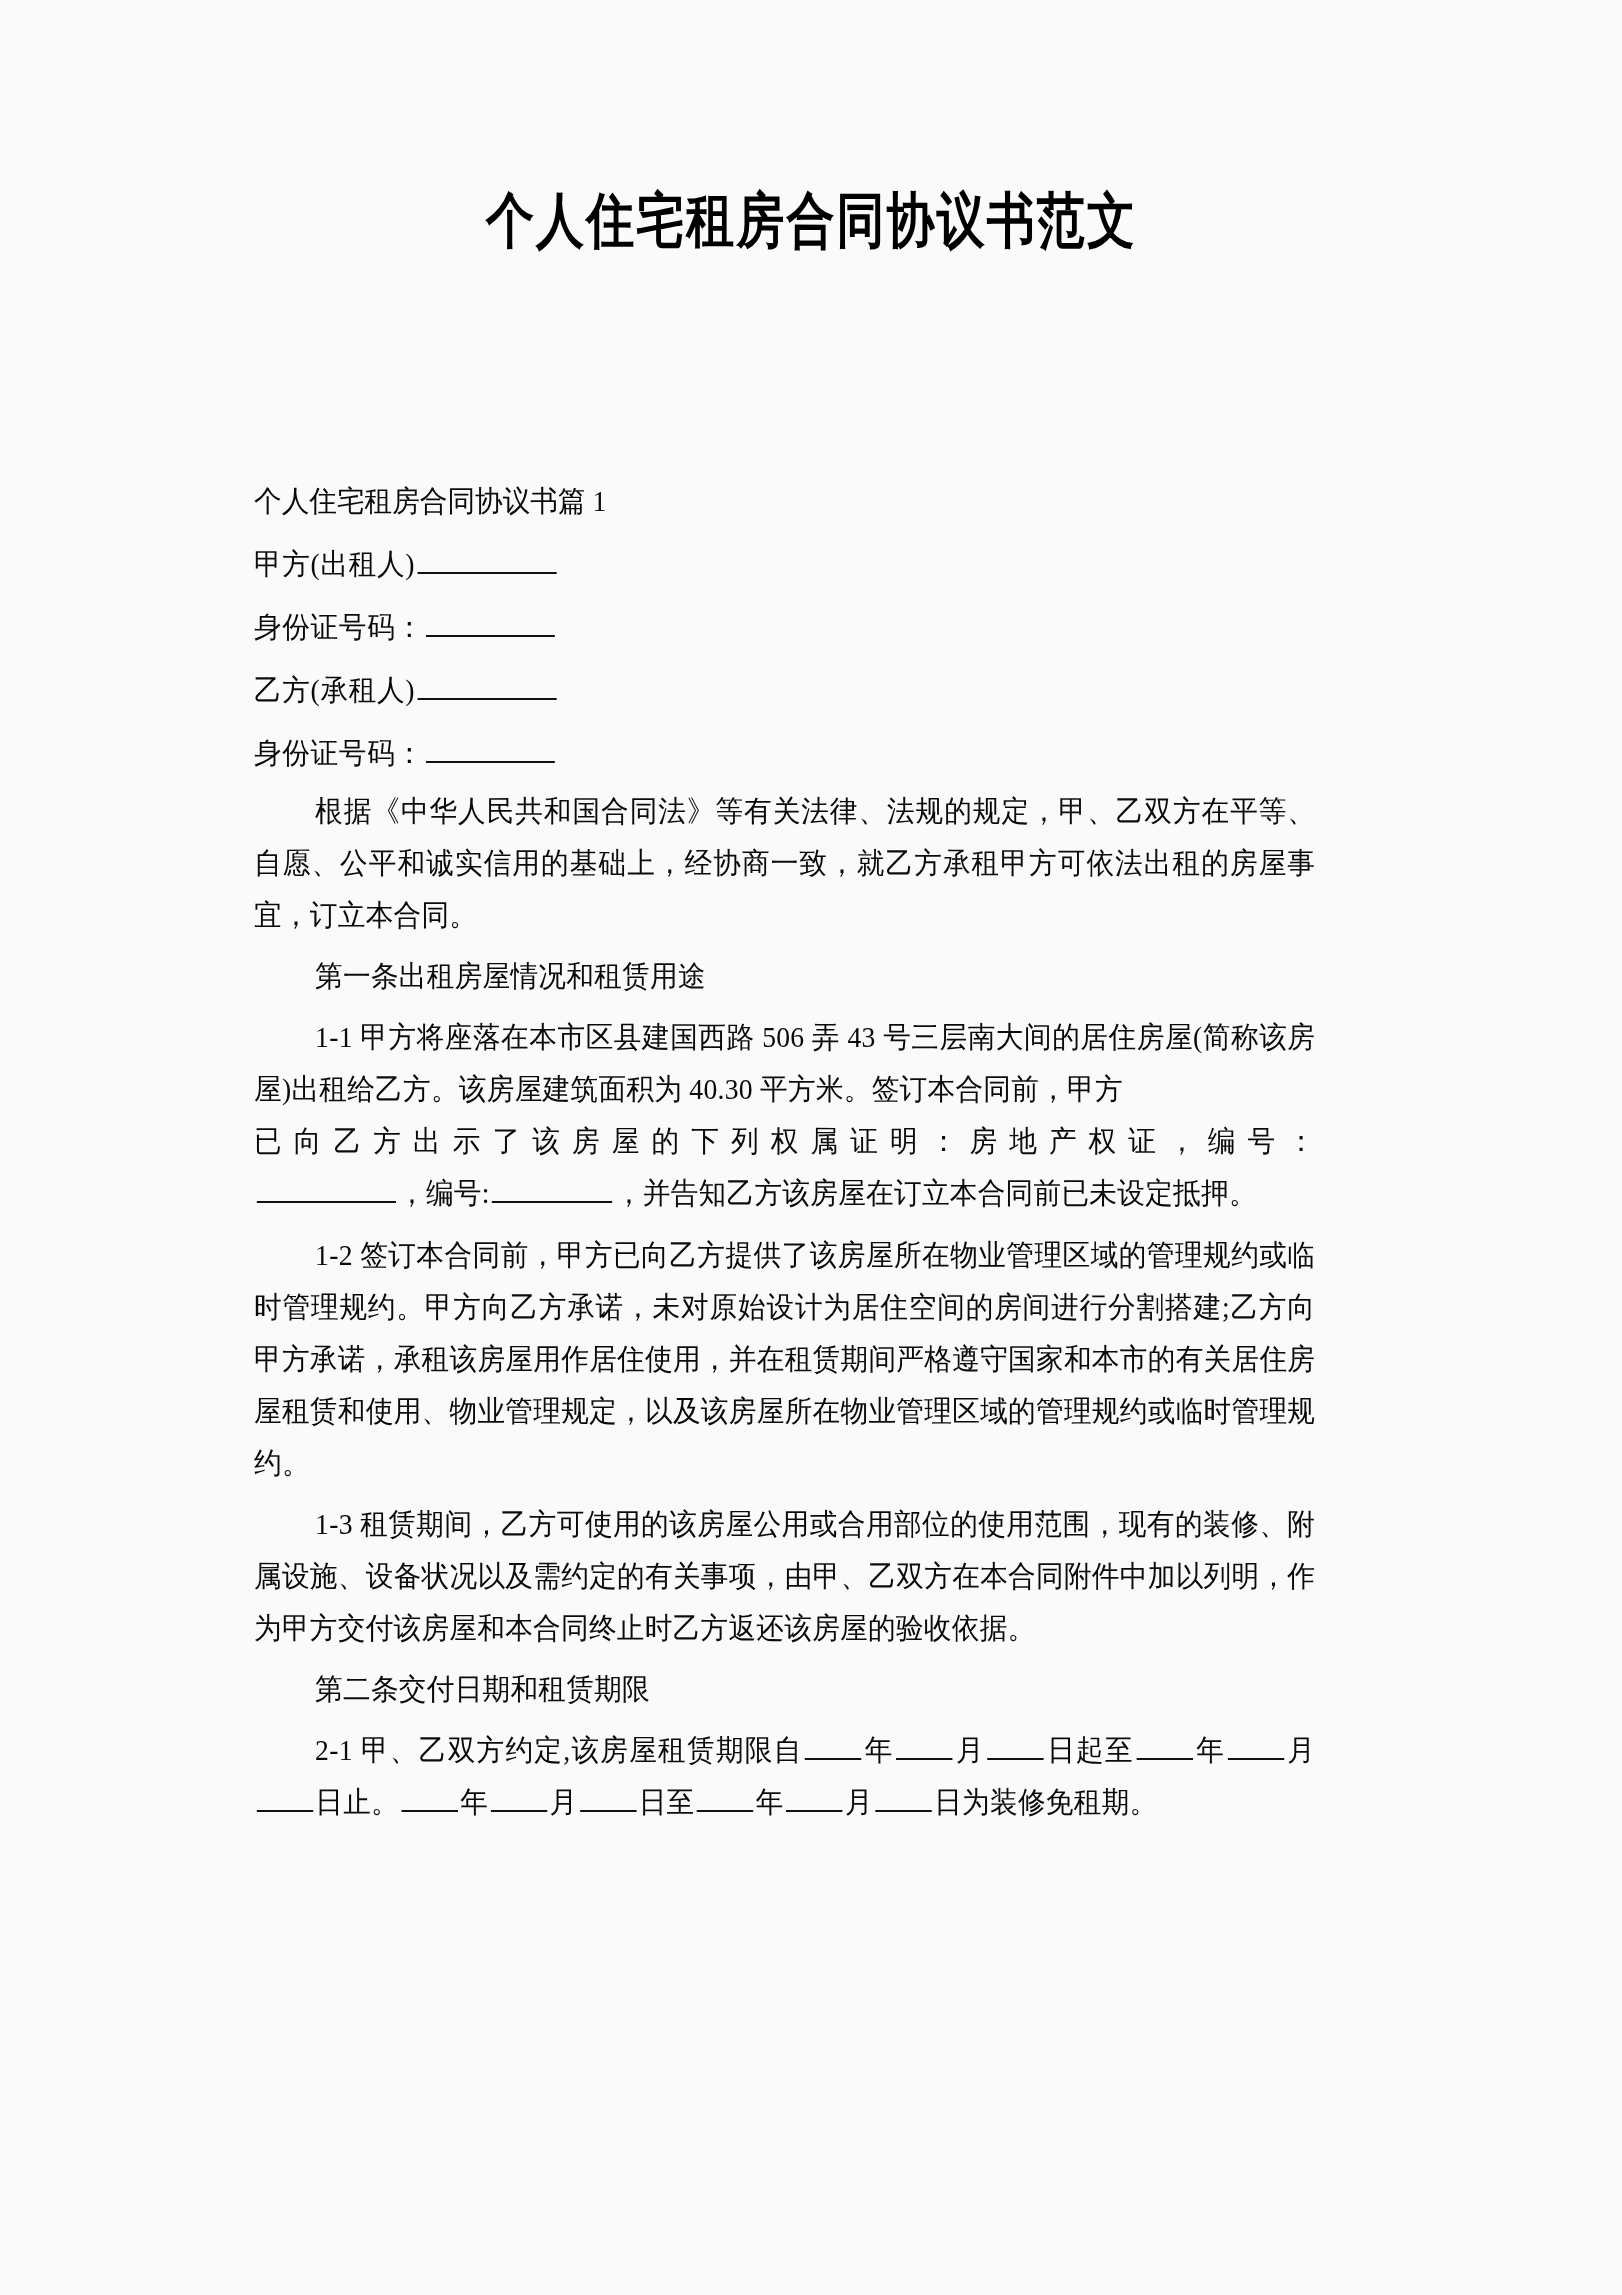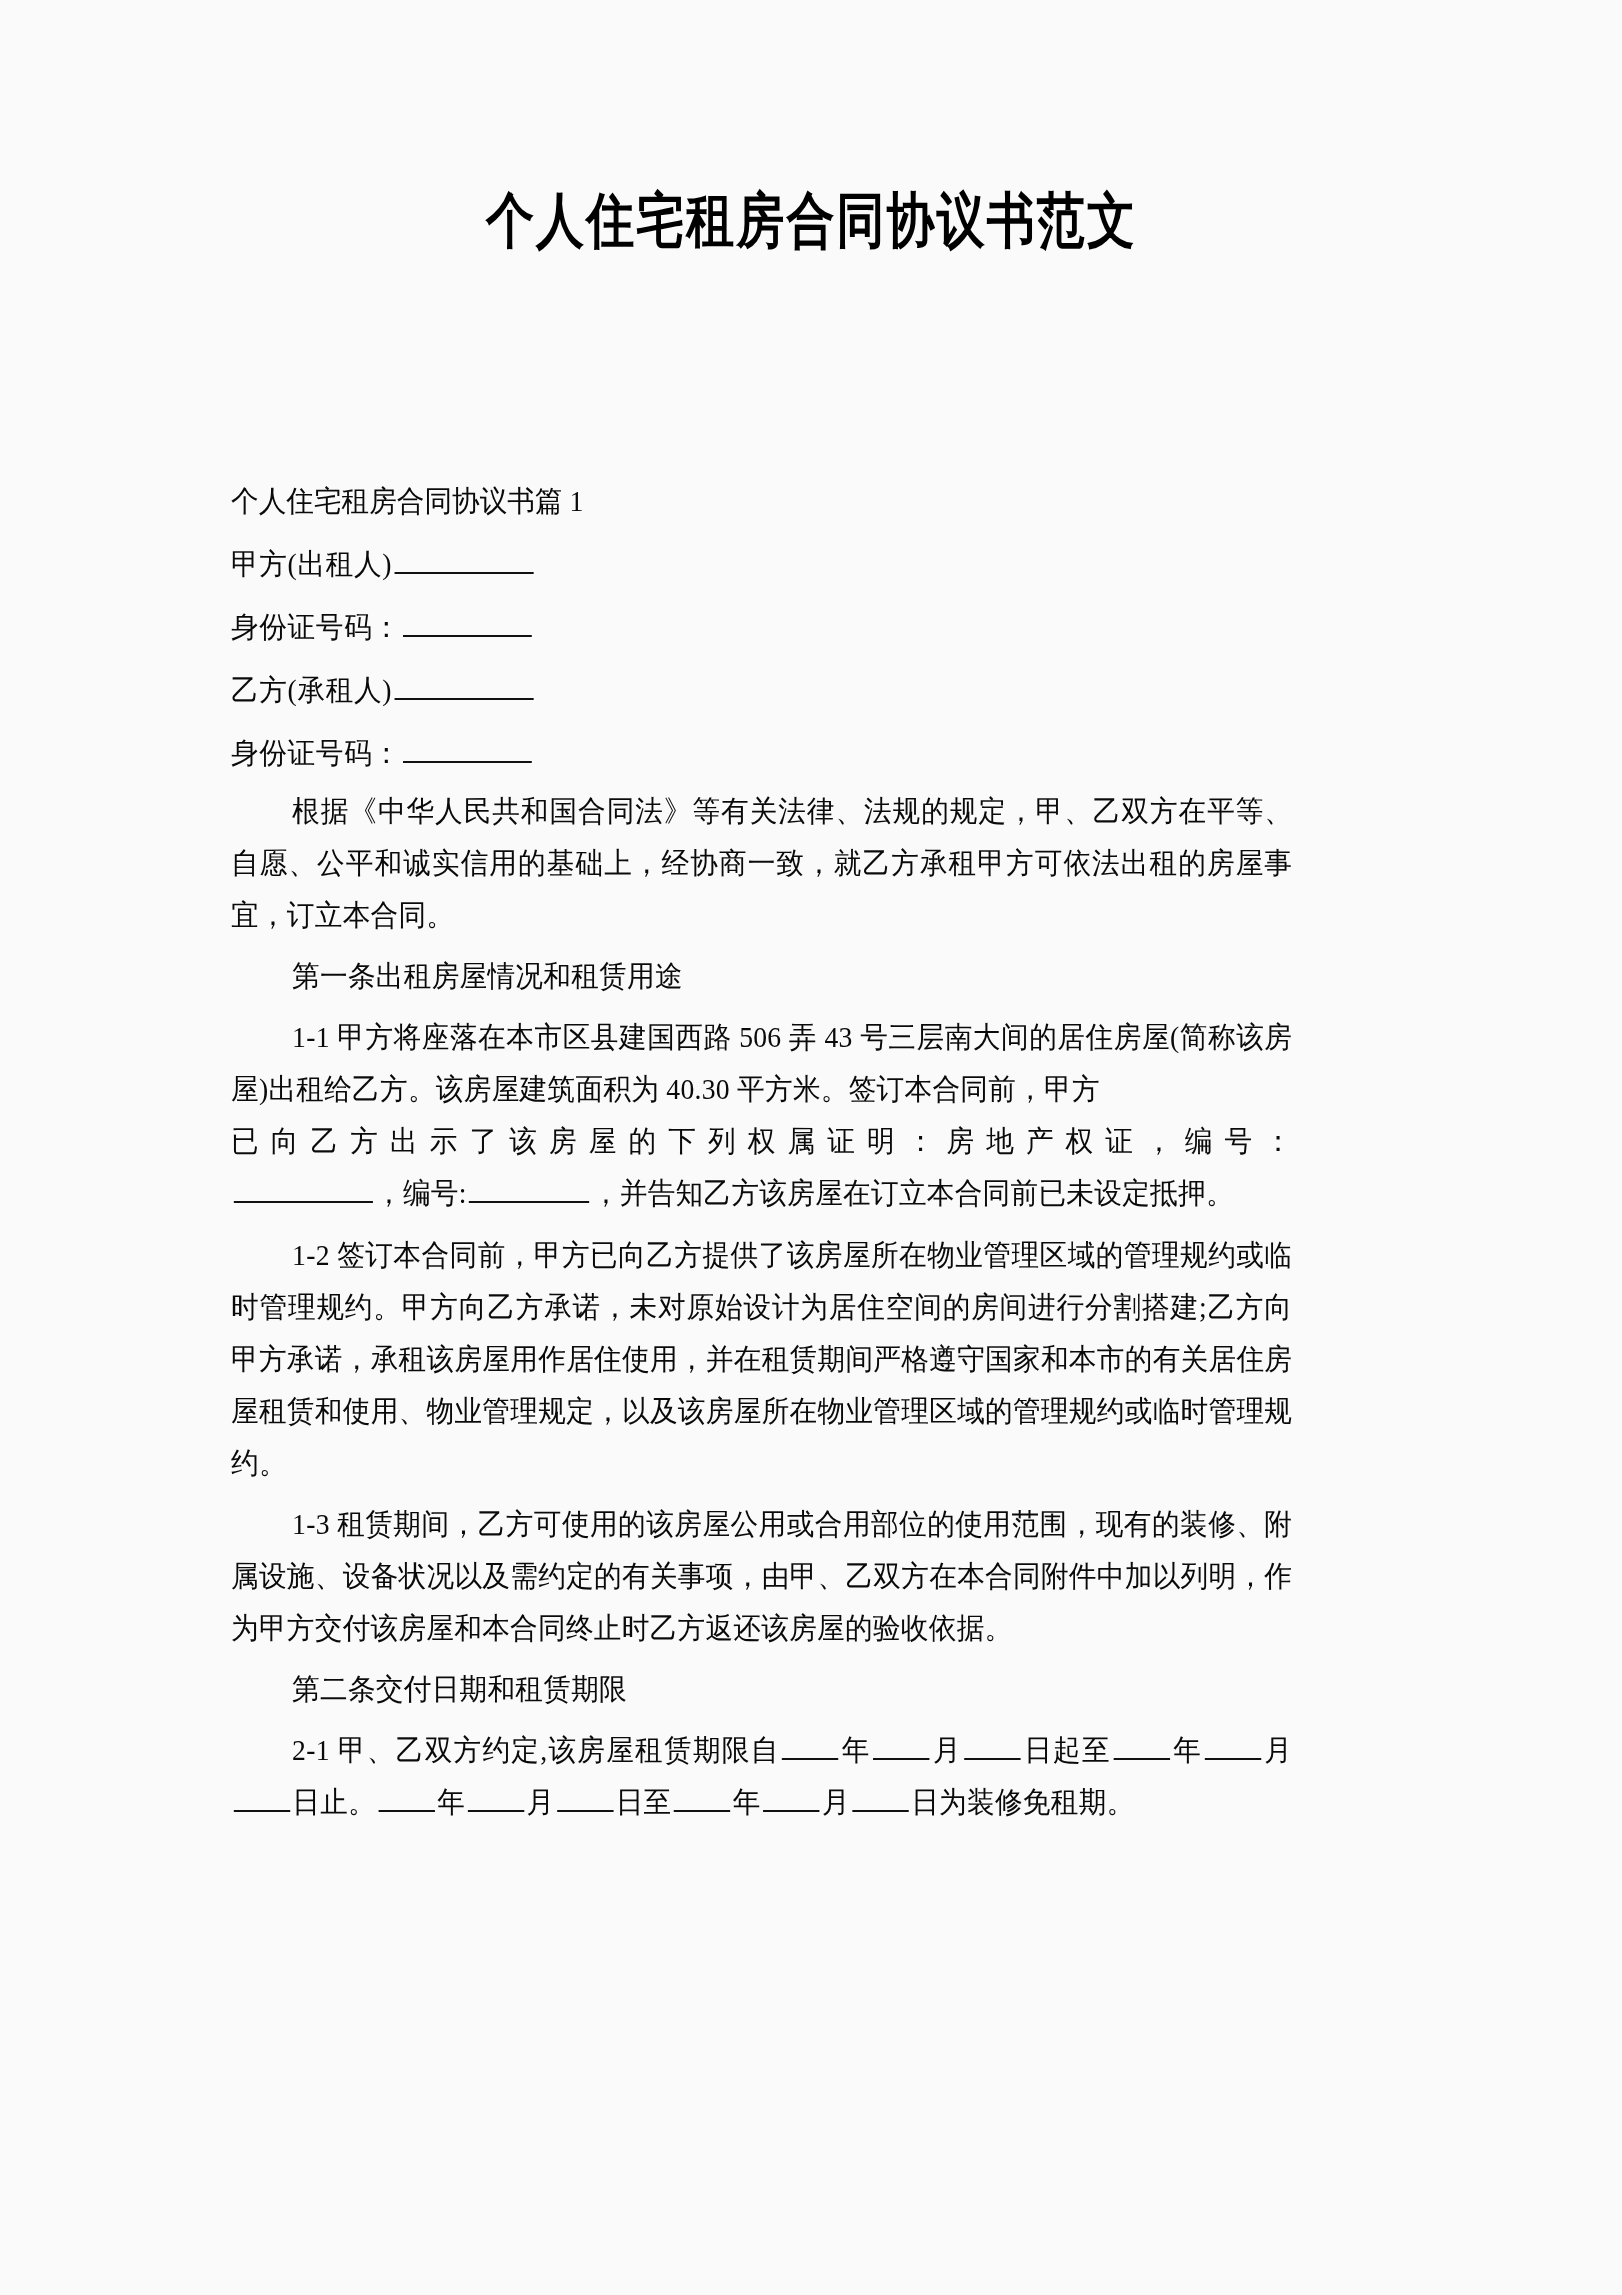--- a/index.html
+++ b/index.html
@@ -35,21 +35,21 @@
     letter-spacing: 2.6px;
     transform: scaleX(0.80);
     transform-origin: center top;
     white-space: nowrap;
     color: #000000;
   }
 
   
   .body-col {
     position: absolute;
-    left: 231px;
+    left: 254px;
     top: 470px;
     width: 1129px;
   }
 
   .para {
     font-size: 29.4px;
     line-height: 52px;
     margin: 0 0 0 0;
     text-align: justify;
     text-justify: inter-character;

